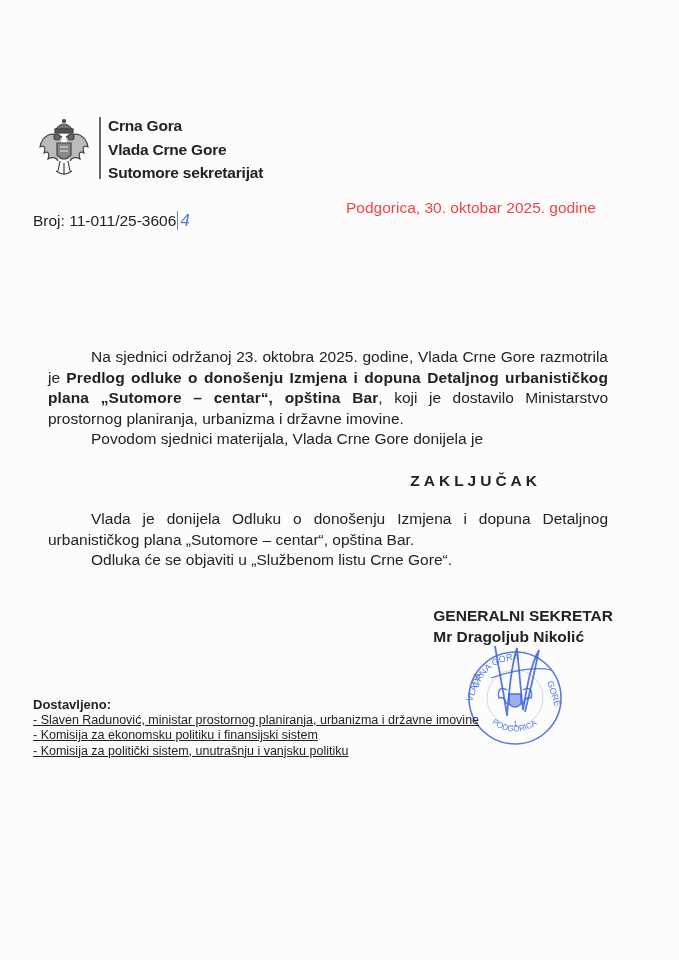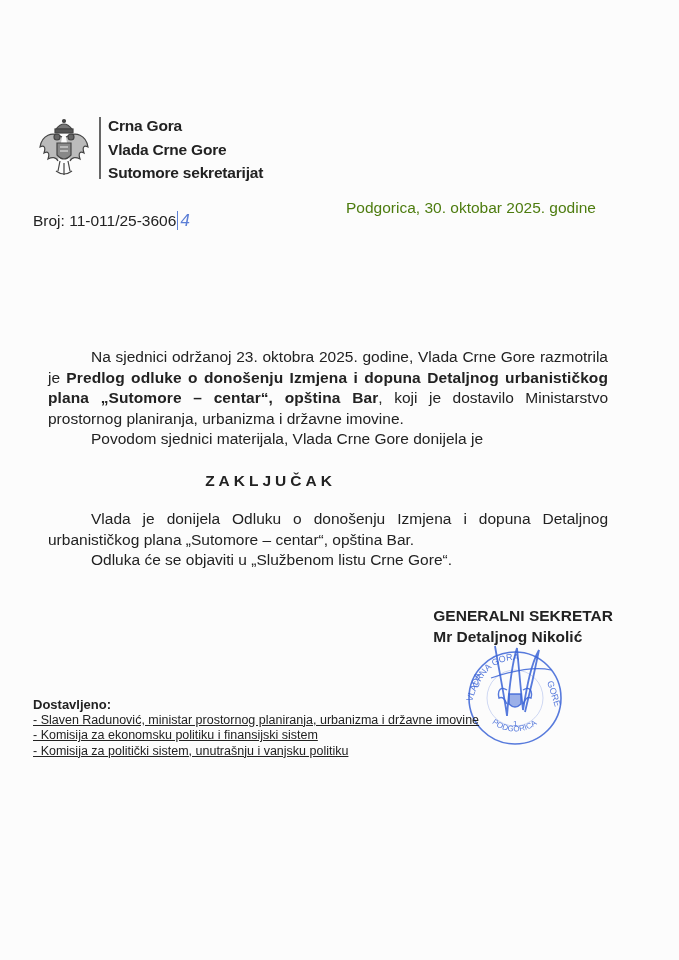--- a/index.html
+++ b/index.html
@@ -28,33 +28,33 @@
       position: absolute; left: 33px; top: 211px;
       font-size: 15.5px; color: #222;
     }
     .ref-suffix {
       font-family: "DejaVu Sans", sans-serif;
       color: #5c7fd6; font-size: 16px; font-style: italic;
       border-left: 1.5px solid #5c7fd6; padding-left: 2px; margin-left: 1px;
     }
     .place-date {
       position: absolute; left: 346px; top: 199px;
-      font-size: 15.5px; color: #4d7c0f;
+      font-size: 15.5px; color: #ef4444;
     }
     .body-block {
       position: absolute; left: 48px; top: 347px; width: 560px;
       font-size: 15.5px; line-height: 20.5px; color: #222;
       text-align: justify;
     }
     .para { margin: 0; }
     .indent { text-indent: 43px; }
     .bold { font-weight: bold; letter-spacing: 0.1px; margin-top: 9px; }
     .conclusion-title {
       position: absolute; left: 0; width: 541px; top: 472px;
-      text-align: center; font-size: 15.5px; font-weight: bold;
+      text-align: right; font-size: 15.5px; font-weight: bold;
       letter-spacing: 4px; color: #222;
     }
     .decision-block {
       position: absolute; left: 48px; top: 509px; width: 560px;
       font-size: 15.5px; line-height: 20.5px; color: #222; text-align: justify;
     }
     .signatory {
       position: absolute; right: 66px; top: 606px; text-align: left;
       font-size: 15.5px; font-weight: bold; line-height: 20.5px; color: #222;
     }
@@ -114,21 +114,21 @@
 
   <div class="conclusion-title">ZAKLJUČAK</div>
 
   <div class="decision-block">
     <p class="para indent">Vlada je donijela Odluku o donošenju Izmjena i dopuna Detaljnog urbanističkog plana „Sutomore – centar“, opština Bar.</p>
     <p class="para indent">Odluka će se objaviti u „Službenom listu Crne Gore“.</p>
   </div>
 
   <div class="signatory">
     <div>GENERALNI SEKRETAR</div>
-    <div>Mr Detaljnog Nikolić</div>
+    <div>Mr Dragoljub Nikolić</div>
   </div>
 
   <svg class="stamp" viewBox="0 0 120 110">
     <defs>
       <path id="arcTop" d="M22 58 A38 38 0 0 1 98 58"></path>
       <path id="arcBottom" d="M28 72 A36 36 0 0 0 92 72"></path>
     </defs>
     <g fill="none" stroke="#3a63d6" stroke-opacity="0.85">
       <circle cx="60" cy="58" r="46" stroke-width="1.6"></circle>
       <circle cx="60" cy="58" r="28" stroke-width="0.6" stroke-opacity="0.4"></circle>

